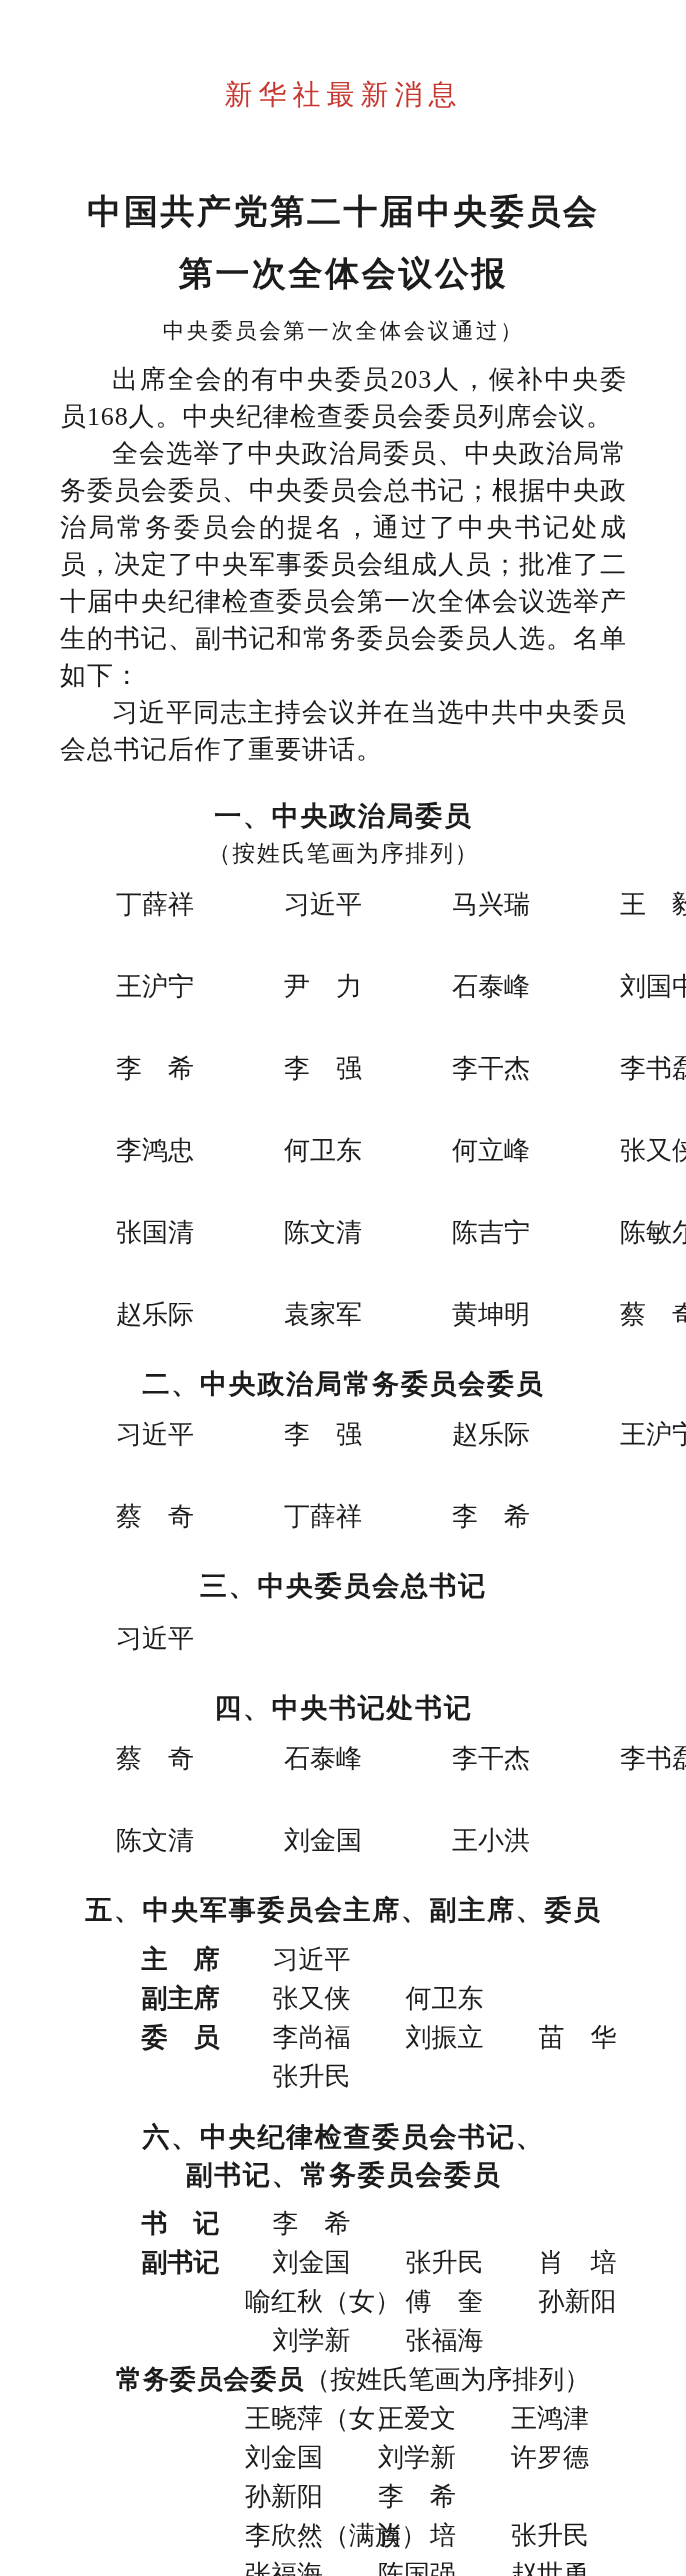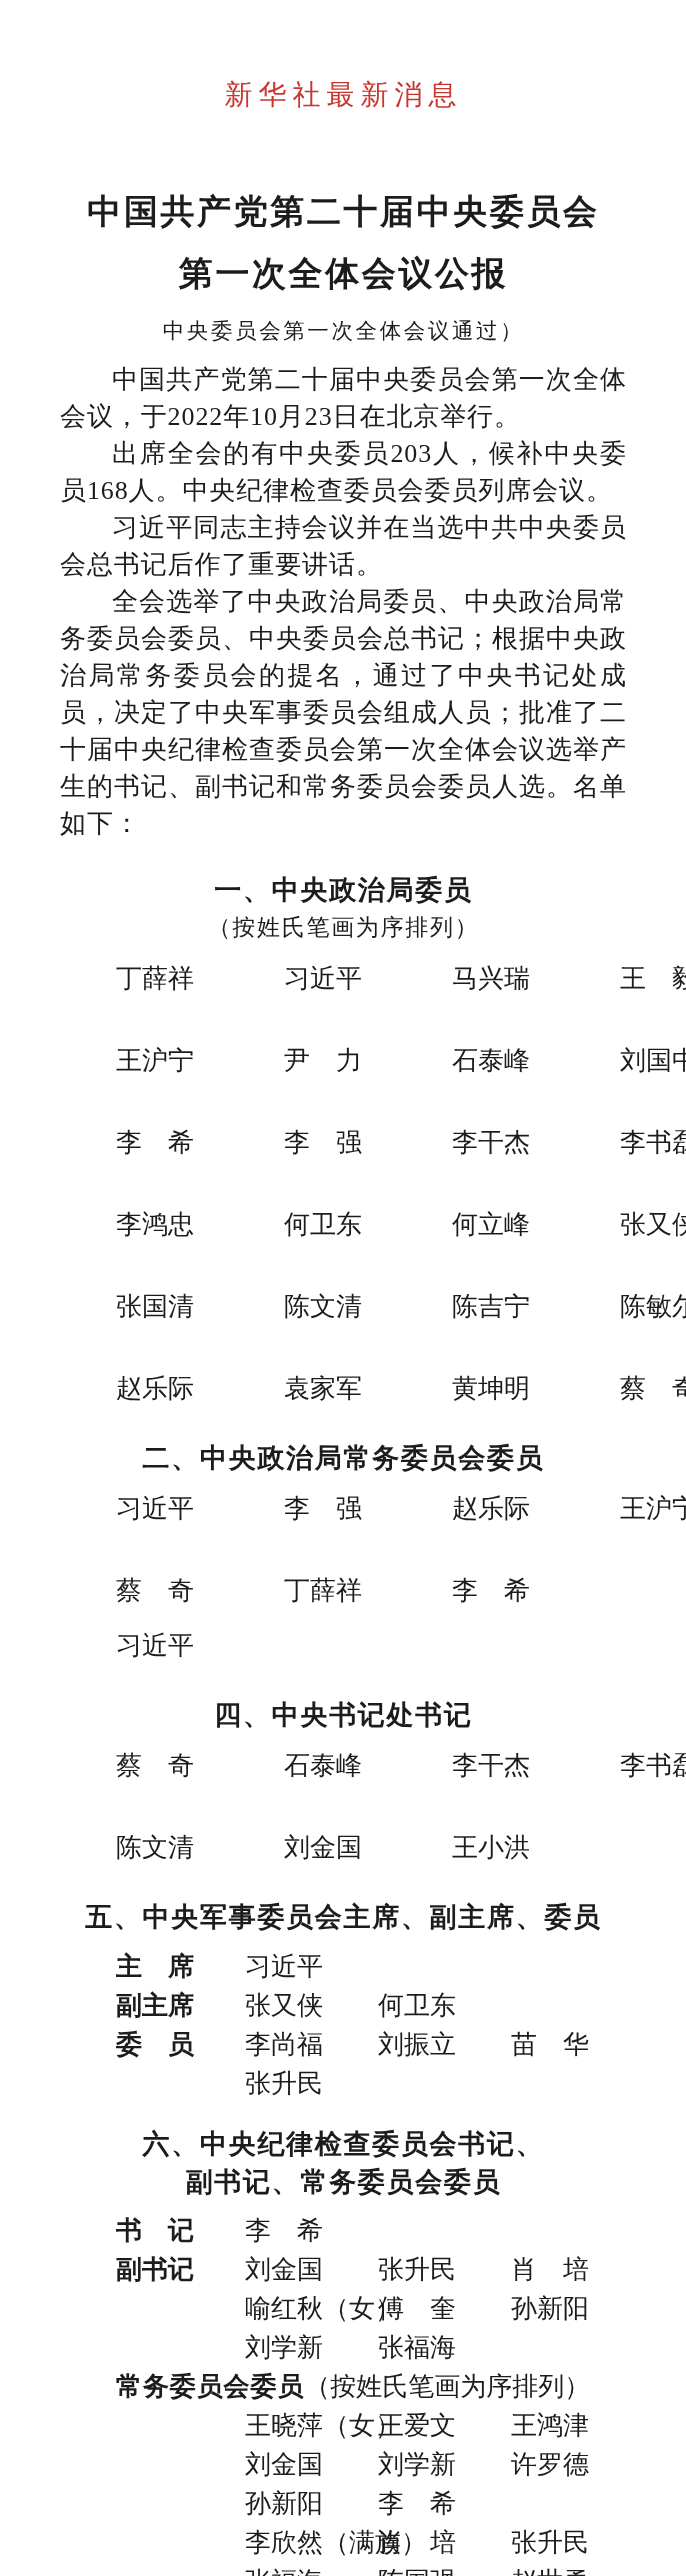--- a/index.html
+++ b/index.html
@@ -73,21 +73,21 @@
     font-size:26px;
     line-height:39px;
     white-space:nowrap;
   }
   .single-name{
     margin:12px 0 0 116px;
     font-size:26px;
     line-height:43px;
   }
   .roles{margin:10.3px 0 0 116px;}
-  .role{display:flex;align-items:flex-start;}
+  .role{display:flex;align-items:flex-start;text-align:center;}
   .role-label{
     flex:0 0 129px;
     font-weight:700;
     font-size:26px;
     line-height:39px;
     white-space:nowrap;
   }
   .cwc-head{
     display:flex;
     margin-left:116px;
@@ -109,24 +109,23 @@
   <div class="title">
     <div>中国共产党第二十届中央委员会</div>
     <div>第一次全体会议公报</div>
   </div>
 
   <div class="subtitle">
     <div>中央委员会第一次全体会议通过）</div>
   </div>
 
   <div class="bodytext">
-    <p>中国共产党第二十届中央委员会第一次全体会议，于2022年10月23日在北京举行。</p>
     <p>出席全会的有中央委员203人，候补中央委员168人。中央纪律检查委员会委员列席会议。</p>
+    <p>全会选举了中央政治局委员、中央政治局常务委员会委员、中央委员会总书记；根据中央政治局常务委员会的提名，通过了中央书记处成员，决定了中央军事委员会组成人员；批准了二十届中央纪律检查委员会第一次全体会议选举产生的书记、副书记和常务委员会委员人选。名单如下：</p>
     <p>习近平同志主持会议并在当选中共中央委员会总书记后作了重要讲话。</p>
-    <p>全会选举了中央政治局委员、中央政治局常务委员会委员、中央委员会总书记；根据中央政治局常务委员会的提名，通过了中央书记处成员，决定了中央军事委员会组成人员；批准了二十届中央纪律检查委员会第一次全体会议选举产生的书记、副书记和常务委员会委员人选。名单如下：</p>
   </div>
 
   <div class="sec-h">一、中央政治局委员</div>
   <div class="sec-note">（按姓氏笔画为序排列）</div>
   <div class="names4">
     <span>丁薛祥</span>
     <span>习近平</span>
     <span>马兴瑞</span>
     <span>王　毅</span>
     <span>王沪宁</span>
@@ -156,20 +155,21 @@
     <span>习近平</span>
     <span>李　强</span>
     <span>赵乐际</span>
     <span>王沪宁</span>
     <span>蔡　奇</span>
     <span>丁薛祥</span>
     <span>李　希</span>
     <span></span>
   </div>
 
+  <div class="sec-h">三、中央委员会总书记</div>
   <div class="single-name">习近平</div>
 
   <div class="sec-h">四、中央书记处书记</div>
   <div class="names4">
     <span>蔡　奇</span>
     <span>石泰峰</span>
     <span>李干杰</span>
     <span>李书磊</span>
     <span>陈文清</span>
     <span>刘金国</span>

